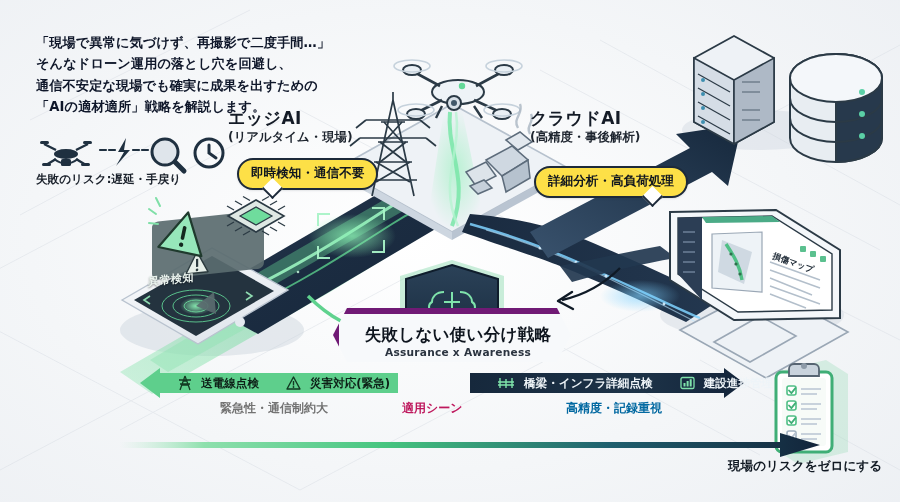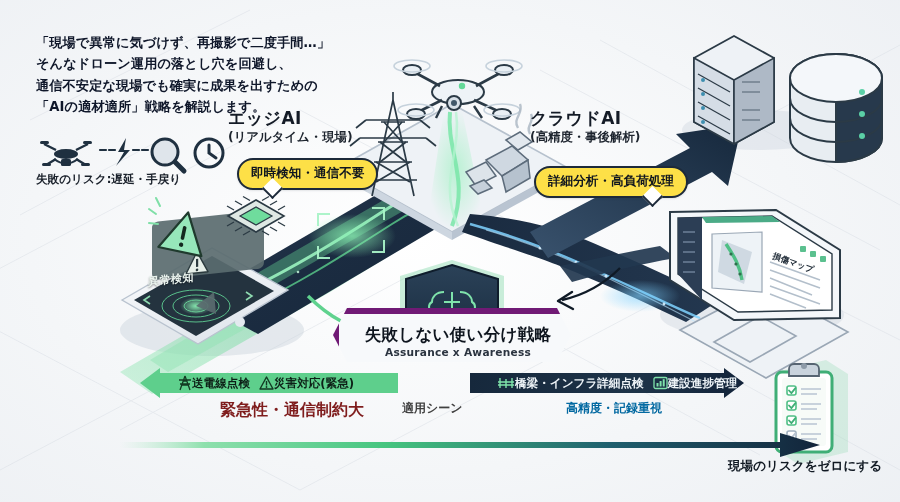--- a/index.html
+++ b/index.html
@@ -69,31 +69,31 @@
     position:absolute;left:140px;top:368px;width:258px;height:30px;
     background:#5ecf8c;
     clip-path:polygon(0 15px,20px 0,20px 5px,258px 5px,258px 25px,20px 25px,20px 30px);
   }
   .legend-right{
     position:absolute;left:470px;top:368px;width:274px;height:30px;
     background:linear-gradient(90deg,#16283c 0%,#1d3348 60%,#13243a 100%);
     clip-path:polygon(0 5px,254px 5px,254px 0,274px 15px,254px 30px,254px 25px,0 25px);
   }
   .legend-items{
-    position:absolute;top:372px;height:22px;display:flex;align-items:center;
+    position:absolute;top:372px;height:22px;display:flex;align-items:center;gap:9px;
     font-size:11.6px;font-weight:700;white-space:nowrap;
   }
   .legend-items.l{left:178px;color:#0d2017;}
   .legend-items.r{left:497px;color:#eef4f8;}
   .legend-items .sep{width:9px;}
 
   .scene-label{
-    position:absolute;left:402px;top:400px;font-size:12px;font-weight:700;color:#404040;
-  }
-  .sub-l{position:absolute;left:220px;top:400px;font-size:16px;font-weight:700;color:#7f1d1d;}
+    position:absolute;left:402px;top:400px;font-size:12px;font-weight:700;color:#be185d;
+  }
+  .sub-l{position:absolute;left:220px;top:400px;font-size:12px;font-weight:700;color:#737373;}
   .sub-r{position:absolute;left:566px;top:400px;font-size:12px;font-weight:700;color:#0369a1;}
 
   
   .bottom-arrow{position:absolute;left:120px;top:432px;width:700px;height:26px;}
   .bottom-cap{
     position:absolute;left:728px;top:458px;font-size:12.6px;font-weight:700;color:#111923;
     white-space:nowrap;
   }
 
   .svg-abs{position:absolute;left:0;top:0;}

